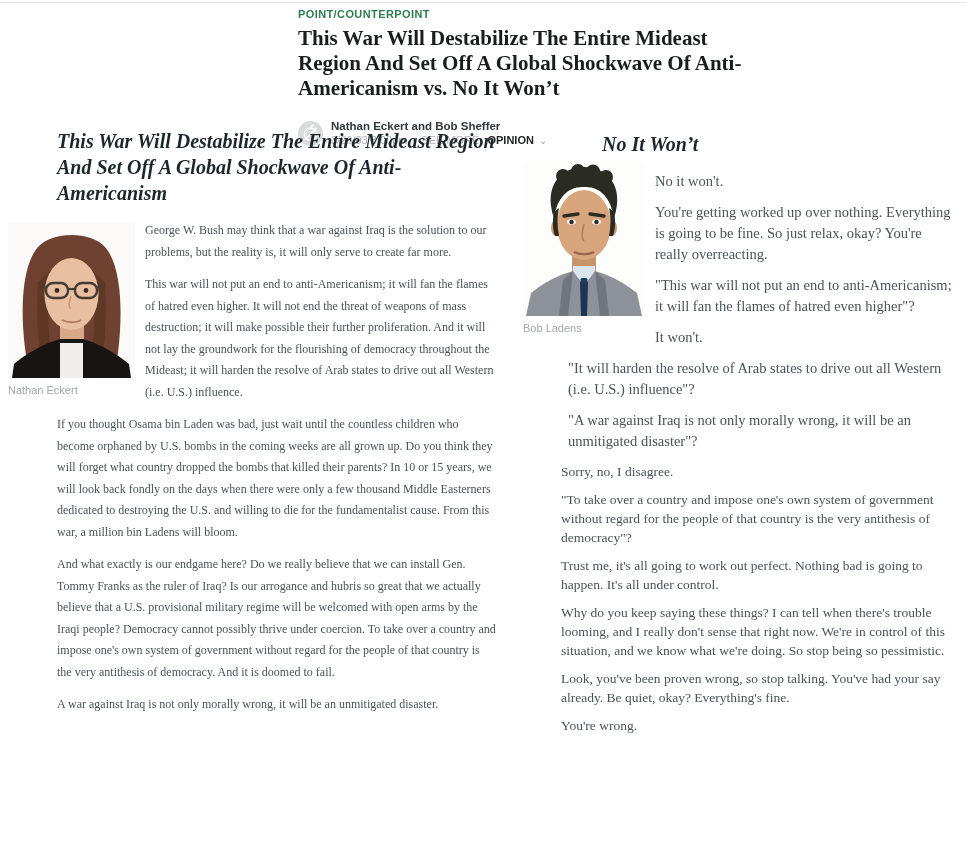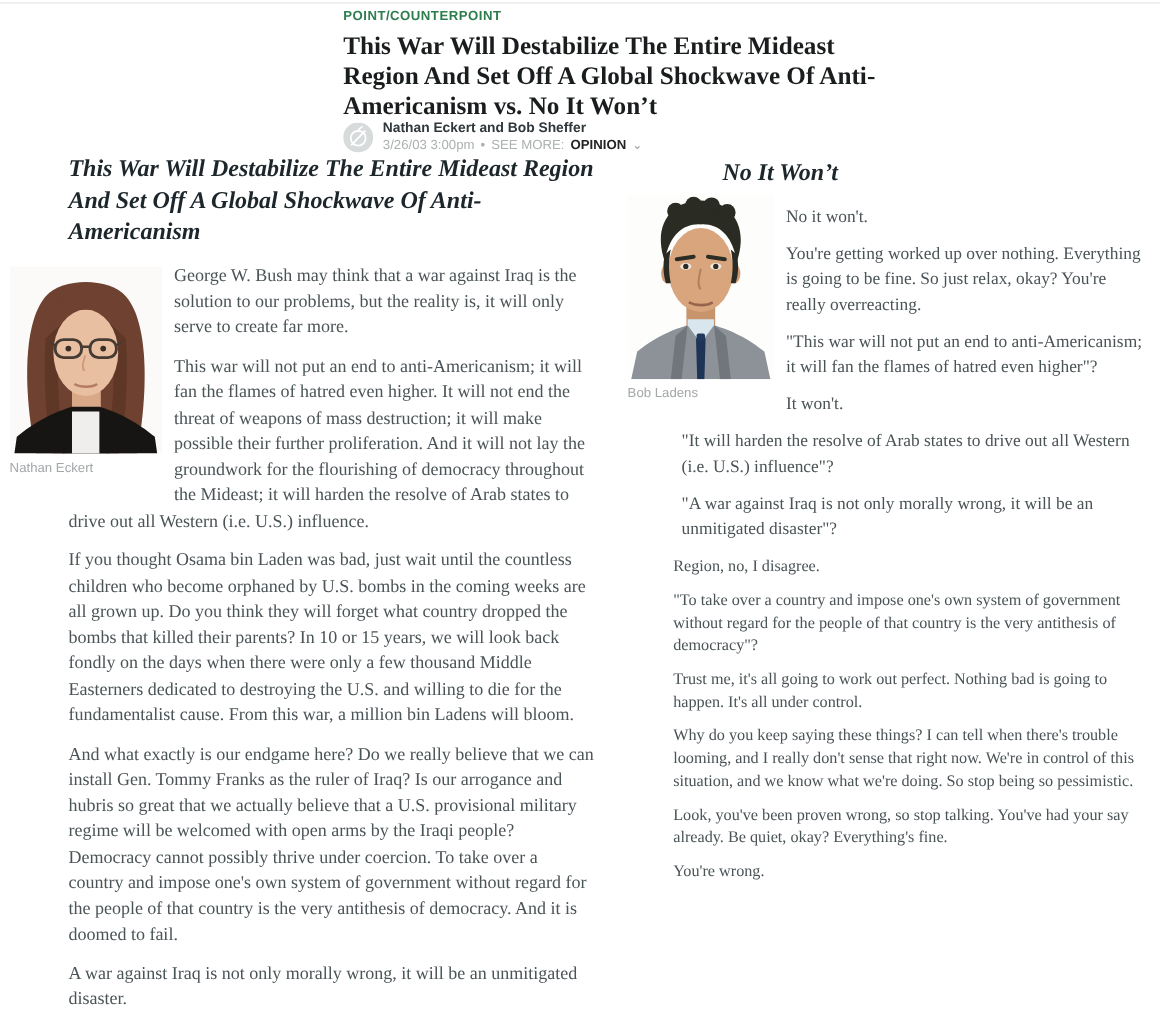--- a/index.html
+++ b/index.html
@@ -6,46 +6,46 @@
   html, body { margin: 0; padding: 0; }
   body {
     width: 967px; height: 851px; position: relative;
     background: #ffffff; overflow: hidden;
     font-family: "Liberation Serif", serif;
     -webkit-font-smoothing: antialiased;
   }
   .top-rule { position: absolute; top: 2px; left: 0; width: 100%; height: 1px; background: #e4e4e4; }
 
   
-  .header { position: absolute; left: 286px; top: 8px; width: 470px; }
+  .header { position: absolute; left: 298px; top: 8px; width: 470px; }
   .kicker {
     font-family: "Liberation Sans", sans-serif;
     font-size: 11px; line-height: 12px; font-weight: bold;
     letter-spacing: .4px; color: #2e7d4f; cursor: pointer;
   }
   .headline {
     margin-top: 6px; width: 460px;
     font-size: 21px; line-height: 25px; font-weight: bold;
     color: #1a1d1e;
   }
-  .byline { margin-top: 0; display: flex; align-items: center; gap: 8px; font-family: "Liberation Sans", sans-serif; }
+  .byline { margin-top: 19px; display: flex; align-items: center; gap: 8px; font-family: "Liberation Sans", sans-serif; }
   .avatar { width: 25px; height: 25px; flex: 0 0 auto; cursor: pointer; }
   .byline-name { font-size: 11.5px; font-weight: bold; color: #30373a; line-height: 13px; cursor: pointer; }
   .byline-meta { font-size: 11px; color: #abb0b0; line-height: 13px; margin-top: 1px; display: flex; align-items: center; gap: 5px; }
   .see-more-link { color: #222425; font-weight: bold; cursor: pointer; }
   .chevron { color: #9aa0a0; font-size: 10px; line-height: 10px; cursor: pointer; }
 
   
   .col-heading {
     font-size: 20px; line-height: 26px; font-weight: bold; font-style: italic;
     color: #1d272b; margin: 0 0 14px 0;
   }
 
   .col-left { position: absolute; left: 57px; top: 128px; width: 440px; }
-  .col-left p { font-size: 15px; line-height: 21.5px; color: #4a5356; margin: 0 0 11px 0; }
+  .col-left p { font-size: 12px; line-height: 21.5px; color: #4a5356; margin: 0 0 11px 0; }
   .left-fig { float: left; width: 127px; margin: 2px 10px 8px -49px; }
   .photo-svg { display: block; width: 100%; height: auto; }
   .fig-caption {
     font-family: "Liberation Sans", sans-serif;
     font-size: 11px; line-height: 15px; color: #a2a7a8; margin-top: 5px;
   }
 
   .col-right { position: absolute; left: 523px; top: 131px; width: 432px; }
   .col-right .col-heading { margin-left: 79px; }
   .right-fig { position: absolute; left: 0; top: 31px; width: 122px; }
@@ -167,19 +167,19 @@
     </svg>
     <figcaption class="fig-caption">Bob Ladens</figcaption>
   </figure>
 
   <p class="beside">No it won't.</p>
   <p class="beside">You're getting worked up over nothing. Everything is going to be fine. So just relax, okay? You're really overreacting.</p>
   <p class="beside">"This war will not put an end to anti-Americanism; it will fan the flames of hatred even higher"?</p>
   <p class="beside">It won't.</p>
   <p class="wide">"It will harden the resolve of Arab states to drive out all Western (i.e. U.S.) influence"?</p>
   <p class="wide">"A war against Iraq is not only morally wrong, it will be an unmitigated disaster"?</p>
-  <p class="small">Region, no, I disagree.</p>
+  <p class="small">Sorry, no, I disagree.</p>
   <p class="small">"To take over a country and impose one's own system of government without regard for the people of that country is the very antithesis of democracy"?</p>
   <p class="small">Trust me, it's all going to work out perfect. Nothing bad is going to happen. It's all under control.</p>
   <p class="small">Why do you keep saying these things? I can tell when there's trouble looming, and I really don't sense that right now. We're in control of this situation, and we know what we're doing. So stop being so pessimistic.</p>
   <p class="small">Look, you've been proven wrong, so stop talking. You've had your say already. Be quiet, okay? Everything's fine.</p>
   <p class="small">You're wrong.</p>
 </div>
 
 </body></html>

